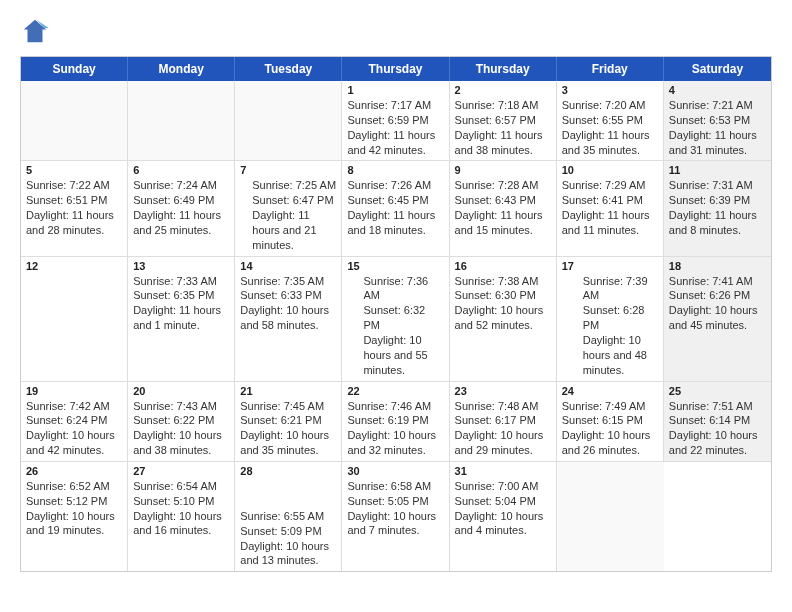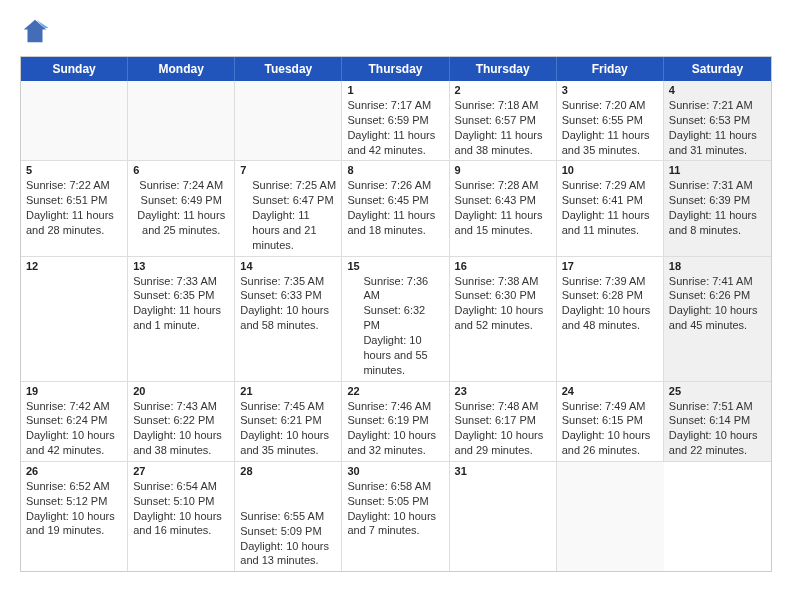--- a/index.html
+++ b/index.html
@@ -178,21 +178,21 @@
         </div>
         <div class="cal-row">
           <div class="cal-cell">
             <div class="day-number">5</div>
             <div class="cell-text" style="white-space: pre-line;">Sunrise: 7:22 AM
 Sunset: 6:51 PM
 Daylight: 11 hours and 28 minutes.</div>
           </div>
           <div class="cal-cell">
             <div class="day-number">6</div>
-            <div class="cell-text" style="white-space: pre-line; text-align: center;">Sunrise: 7:24 AM
+            <div class="cell-text" style="white-space: pre-line;">Sunrise: 7:24 AM
 Sunset: 6:49 PM
 Daylight: 11 hours and 25 minutes.</div>
           </div>
           <div class="cal-cell">
             <div class="day-number">7</div>
             <div class="cell-text" style="white-space: pre-line; margin-left: 12px;">Sunrise: 7:25 AM
 Sunset: 6:47 PM
 Daylight: 11 hours and 21 minutes.</div>
           </div>
           <div class="cal-cell">
@@ -243,21 +243,21 @@
 Daylight: 10 hours and 55 minutes.</div>
           </div>
           <div class="cal-cell">
             <div class="day-number">16</div>
             <div class="cell-text" style="white-space: pre-line;">Sunrise: 7:38 AM
 Sunset: 6:30 PM
 Daylight: 10 hours and 52 minutes.</div>
           </div>
           <div class="cal-cell">
             <div class="day-number">17</div>
-            <div class="cell-text" style="white-space: pre-line;">Sunrise: 7:39 AM
+            <div class="cell-text" style="white-space: pre-line; margin-left: 21px;">Sunrise: 7:39 AM
 Sunset: 6:28 PM
 Daylight: 10 hours and 48 minutes.</div>
           </div>
           <div class="cal-cell shaded">
             <div class="day-number">18</div>
             <div class="cell-text" style="white-space: pre-line;">Sunrise: 7:41 AM
 Sunset: 6:26 PM
 Daylight: 10 hours and 45 minutes.</div>
           </div>
         </div>
@@ -325,18 +325,21 @@
 Daylight: 10 hours and 13 minutes.</div>
           </div>
           <div class="cal-cell">
             <div class="day-number">30</div>
             <div class="cell-text" style="white-space: pre-line;">Sunrise: 6:58 AM
 Sunset: 5:05 PM
 Daylight: 10 hours and 7 minutes.</div>
           </div>
           <div class="cal-cell">
             <div class="day-number">31</div>
+            <div class="cell-text" style="white-space: pre-line;">Sunrise: 7:00 AM
+Sunset: 5:04 PM
+Daylight: 10 hours and 4 minutes.</div>
           </div>
           <div class="cal-cell empty"></div>
         </div>
       </div>
   </div>
 </div>
 
 </body></html>

